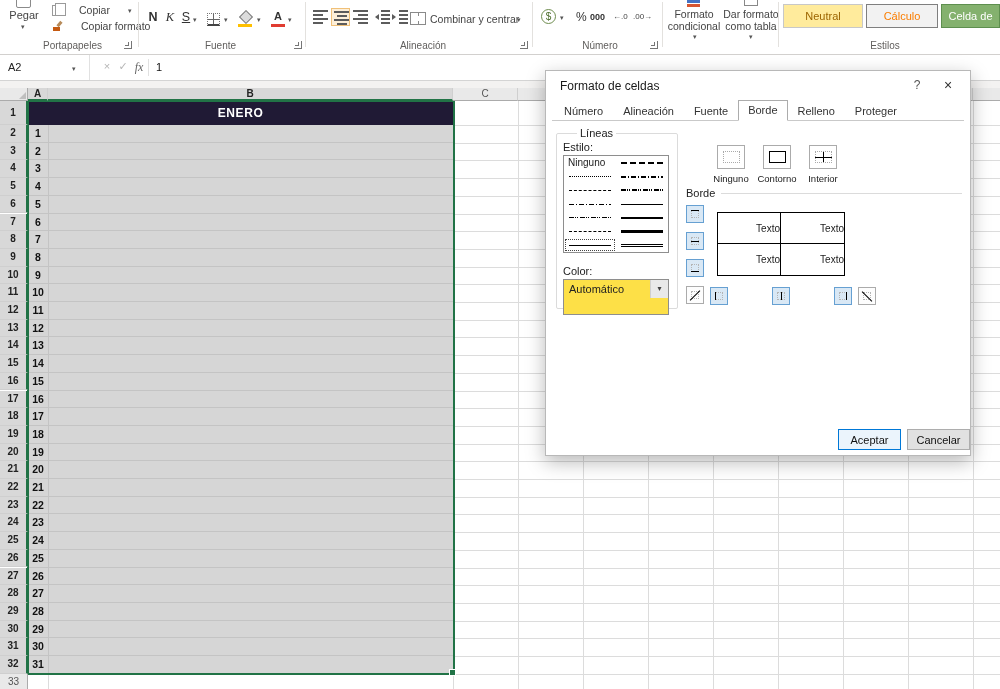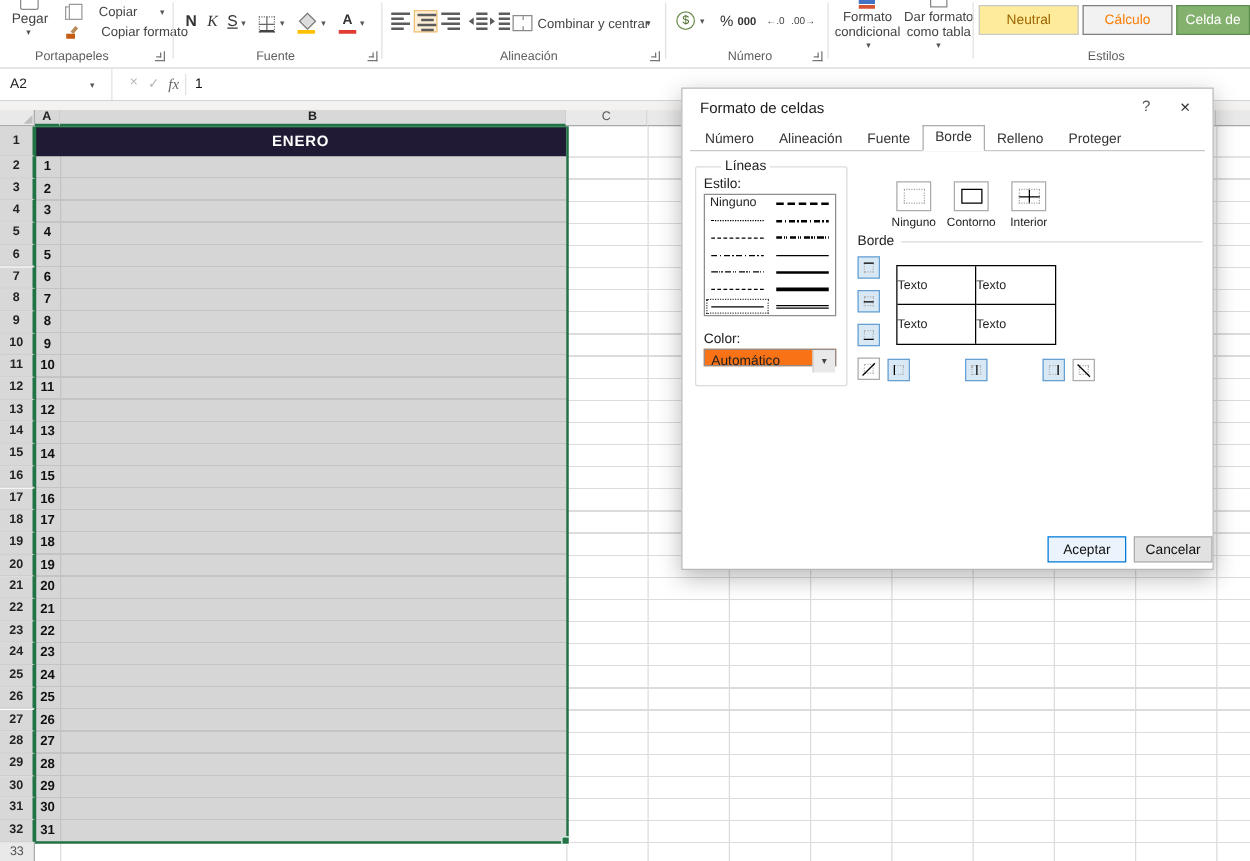--- a/index.html
+++ b/index.html
@@ -120,21 +120,21 @@
 .lp-dash-dot{border-bottom:none;height:1px;background:repeating-linear-gradient(90deg,#000 0 5px,transparent 5px 7px,#000 7px 8px,transparent 8px 10px)}
 .lp-dash-dot-dot{border-bottom:none;height:1px;background:repeating-linear-gradient(90deg,#000 0 5px,transparent 5px 6px,#000 6px 7px,transparent 7px 8px,#000 8px 9px,transparent 9px 11px)}
 .lp-solid-thin{border-bottom:1px solid #000}
 .lp-dash-md{border-bottom:2px dashed #000}
 .lp-dash-dot-md{border-bottom:none;height:2px;background:repeating-linear-gradient(90deg,#000 0 5px,transparent 5px 7px,#000 7px 8px,transparent 8px 10px)}
 .lp-dash-dot-dot-md{border-bottom:none;height:2px;background:repeating-linear-gradient(90deg,#000 0 5px,transparent 5px 6px,#000 6px 7px,transparent 7px 8px,#000 8px 9px,transparent 9px 11px)}
 .lp-solid-hair{border-bottom:1px solid #000}
 .lp-solid-medium{border-bottom:2px solid #000}
 .lp-solid-thick{border-bottom:3px solid #000}
 .lp-double{border-bottom:3px double #000}
-.combo{position:absolute;left:6px;top:140px;width:106px;height:14px;border:1px solid #8E8E8E;background:#f97316}
+.combo{position:absolute;left:6px;top:140px;width:106px;height:36px;border:1px solid #8E8E8E;background:#fde047}
 .combo .cv{position:absolute;left:5px;top:3px}
 .combo-btn{position:absolute;right:0;top:0;width:18px;height:18px;background:#E9E9E9;border-left:1px solid #CFCFCF;
  font-size:8px;text-align:center;line-height:18px;color:#444}
 .hgroup{position:absolute;display:flex;align-items:center;gap:6px}
 .hgroup i{flex:1;border-top:1px solid #DBDBDB;display:block;height:0}
 .presets-head{left:140px;top:58px;width:276px}
 .border-head{left:140px;top:116px;width:276px}
 #presets{position:absolute;left:162px;top:74px;display:flex}
 .preset{width:46px;display:flex;flex-direction:column;align-items:center;gap:4px}
 .pbtn{width:28px;height:24px;border:1px solid #ABABAB;background:#fff;display:flex;align-items:center;justify-content:center}
@@ -156,21 +156,21 @@
 .edge.mid{left:4px;right:4px;top:8px;height:1px}
 .edge.bot{left:4px;right:4px;bottom:4px;height:1px}
 .edge.lft{top:4px;bottom:4px;left:4px;width:1px}
 .edge.vctr{top:4px;bottom:4px;left:8px;width:1px}
 .edge.rgt{top:4px;bottom:4px;right:4px;width:1px}
 .diag{position:absolute;left:1px;top:8px;width:14px;height:1px;background:#000}
 .diag.up{transform:rotate(-45deg)}
 .diag.dn{transform:rotate(45deg)}
 .preview{position:absolute;left:164px;top:134px;width:142px;height:78px;background:#fff}
 .pgrid{position:absolute;inset:7px;border:1px solid #000;display:flex;flex-wrap:wrap}
-.pcell{width:50%;height:50%;display:flex;align-items:center;justify-content:flex-start;font-size:10px}
+.pcell{width:50%;height:50%;display:flex;align-items:center;justify-content:flex-end;font-size:10px}
 .pcell:nth-child(1),.pcell:nth-child(2){border-bottom:1px solid #000}
 .pcell:nth-child(1),.pcell:nth-child(3){border-right:1px solid #000}
 .dlg-desc{position:absolute;left:12px;top:250px;width:404px;font-size:10.8px;line-height:1.35;color:#201F1E}
 .btn{position:absolute;top:358px;width:63px;height:21px;font-size:11px;font-family:"Liberation Sans",sans-serif}
 .btn.ok{left:292px;border:1px solid #0078D7;background:#EBF4FC;color:#111}
 .btn.cancel{left:361px;border:1px solid #ADADAD;background:#E1E1E1;color:#111}
 </style>
 </head>
 <body>
 
@@ -182,21 +182,21 @@
   </div>
   <div class="small-btn copy">
     <span class="ic-copy"></span>
     <span>Copiar</span>
     <span class="caret">▾</span>
   </div>
   <div class="small-btn fmt">
     <span class="ic-brush"></span>
     <span>Copiar formato</span>
   </div>
-  <div class="grplabel" style="left:5px;width:105px">Portapapeles</div>
+  <div class="grplabel" style="left:20px;width:105px">Portapapeles</div>
   <div class="launcher" style="left:124px"></div>
   <div class="rsep" style="left:138px"></div>
 
   <span class="fbtn b" style="left:146px">N</span>
   <span class="fbtn i" style="left:163px">K</span>
   <span class="fbtn u" style="left:179px">S</span>
   <span class="caret" style="left:193px;top:16px">▾</span>
   <span class="ic-borders" style="left:207px;top:13px"></span>
   <span class="caret" style="left:224px;top:16px">▾</span>
   <span class="ic-fill" style="left:238px;top:11px"></span>

